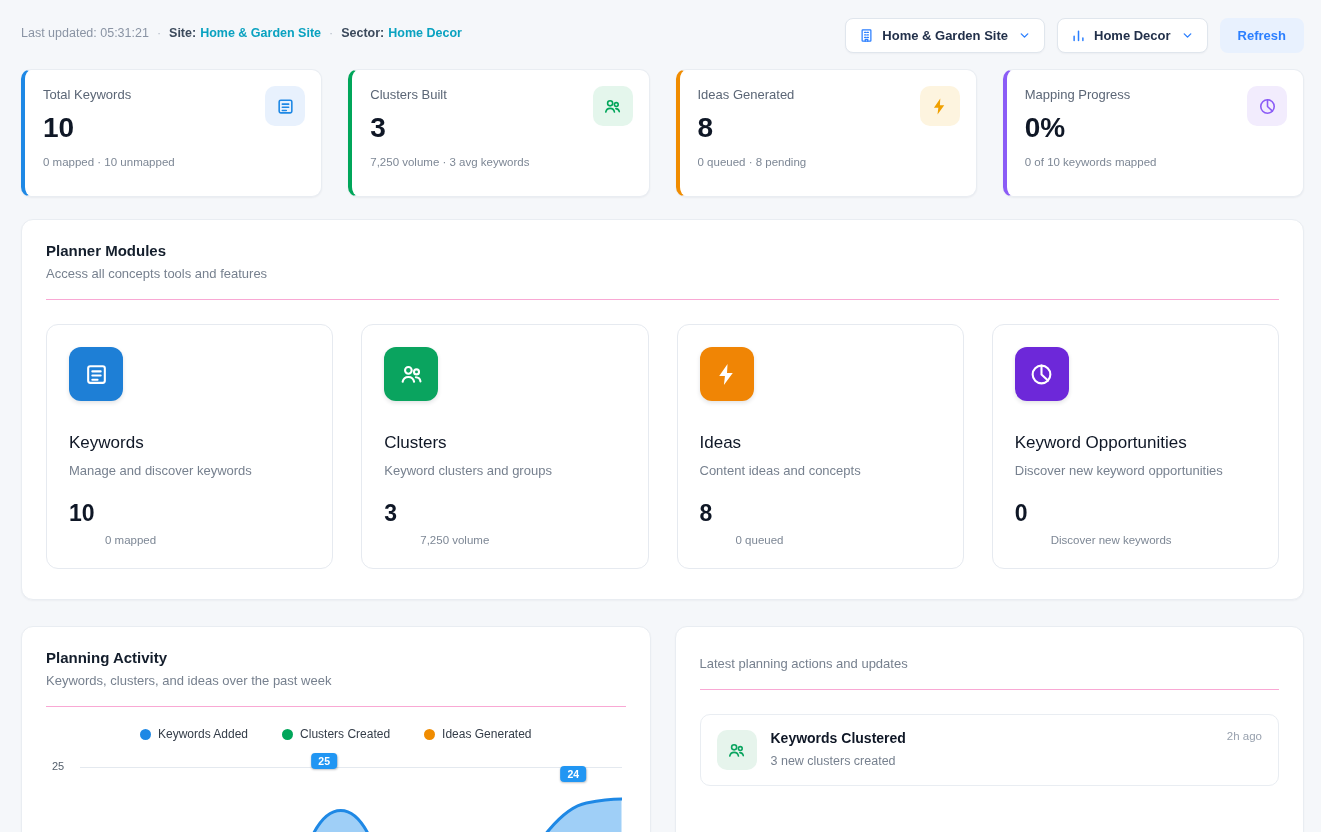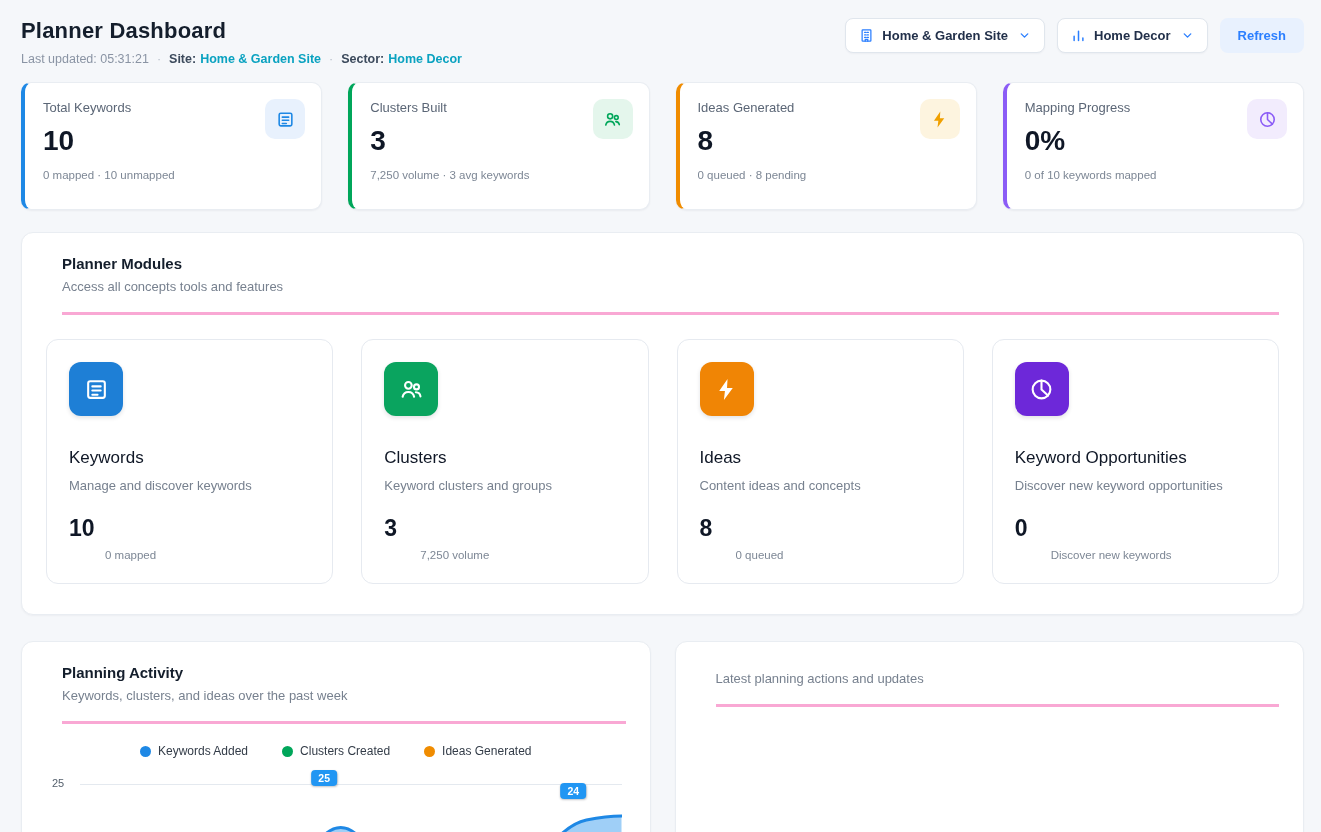--- a/index.html
+++ b/index.html
@@ -57,21 +57,21 @@
   .chip-purple { background:#f2ecfd; color:#8b5cf6; }
 
   
   .panel {
     background:#fff; border:1px solid #e9edf2; border-radius:12px;
     box-shadow:0 1px 2px rgba(16,24,40,.04);
   }
   .modules-panel { margin-top:22px; padding:22px 24px 30px; }
   .section-title { font-size:15px; font-weight:700; color:#141e2c; }
   .section-sub { font-size:13px; color:#77818f; margin-top:7px; }
-  .section-head { padding-bottom:18px; border-bottom:3px solid #f9a8d4;margin-left:16px; }
+  .section-head { padding-bottom:18px; border-bottom:1px solid #f9a8d4; }
   .modules-grid { display:grid; grid-template-columns:repeat(4,1fr); gap:28px; margin-top:24px; }
   .module-card {
     border:1px solid #e6eaf0; border-radius:12px; padding:22px; background:#fff;
     cursor:pointer; min-height:232px;
   }
   .m-icon {
     width:54px; height:54px; border-radius:12px; color:#fff;
     display:flex; align-items:center; justify-content:center; margin-bottom:32px;
     box-shadow:0 2px 4px rgba(16,24,40,.12);
   }
@@ -125,21 +125,20 @@
   .act-desc  { font-size:12.5px; color:#77818f; margin-top:8px; }
   .act-time  { margin-left:auto; font-size:11.5px; color:#98a1ae; white-space:nowrap; }
 </style>
 </head>
 <body>
 
 <div class="page">
 
   <div class="topbar">
     <div>
-      <div class="page-title">Planner Dashboard</div>
       <div class="meta">
         <span>Last updated: 05:31:21</span>
         <span class="dot">·</span>
         <span><span class="lbl">Site:</span><a href="#">Home &amp; Garden Site</a></span>
         <span class="dot">·</span>
         <span><span class="lbl">Sector:</span><a href="#">Home Decor</a></span>
       </div>
     </div>
     <div class="head-controls">
       <button class="select-btn">
@@ -319,16 +318,33 @@
             <path d="M215,130 C230,12 290,12 305,130 M420,130 C450,85 475,40 505,34 C520,31 532,30 540,30" fill="none" stroke="#1e88e5" stroke-width="3" stroke-linecap="round"></path>
           </svg>
         </div>
       </div>
     </div>
 
     <div class="panel bottom-card">
       <div class="section-head">
         <div class="section-sub">Latest planning actions and updates</div>
       </div>
+      <div class="activity-list">
+        <div class="activity-item">
+          <div class="act-chip">
+            <svg viewBox="0 0 24 24" fill="none" stroke="currentColor" stroke-width="2" stroke-linecap="round" stroke-linejoin="round">
+                <circle cx="9" cy="8" r="3.2"></circle>
+                <path d="M3.5 19c.6-3 2.8-4.6 5.5-4.6s4.9 1.6 5.5 4.6"></path>
+                <circle cx="16.8" cy="9.5" r="2.4"></circle>
+                <path d="M16.2 14.7c2.3.1 4 1.5 4.4 3.9"></path>
+              </svg>
+          </div>
+          <div>
+            <div class="act-title">Keywords Clustered</div>
+            <div class="act-desc">3 new clusters created</div>
+          </div>
+          <span class="act-time">2h ago</span>
+        </div>
+      </div>
     </div>
 
   </div>
 </div>
 
 </body></html>

